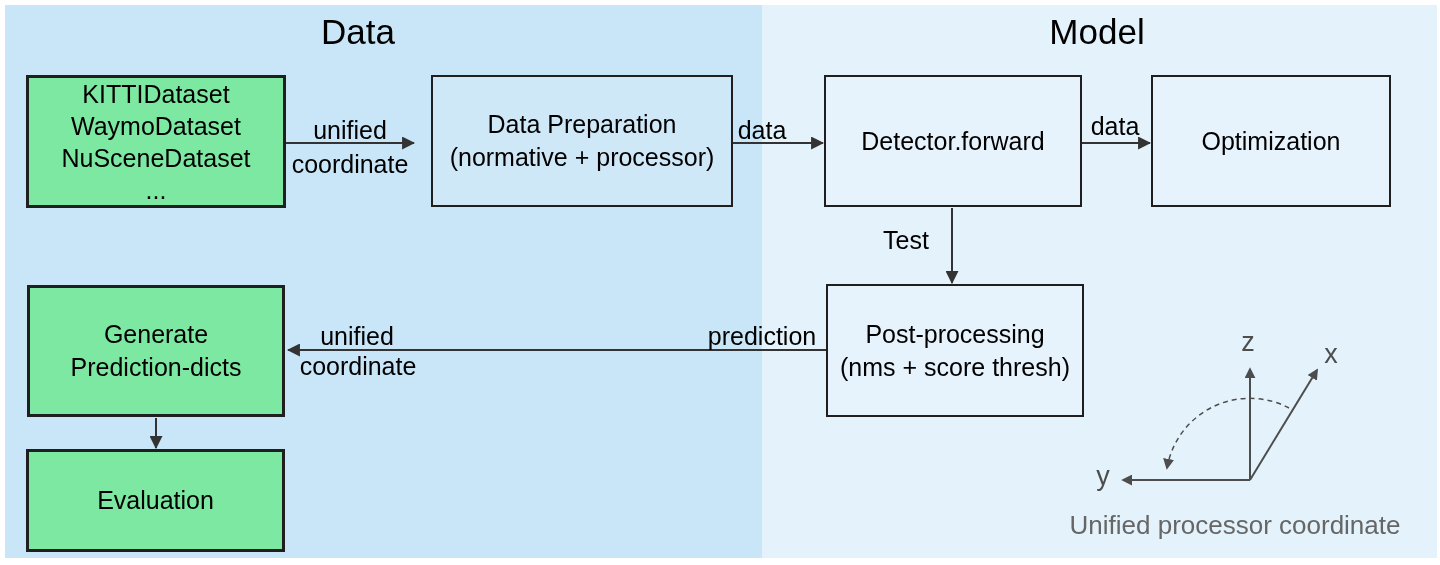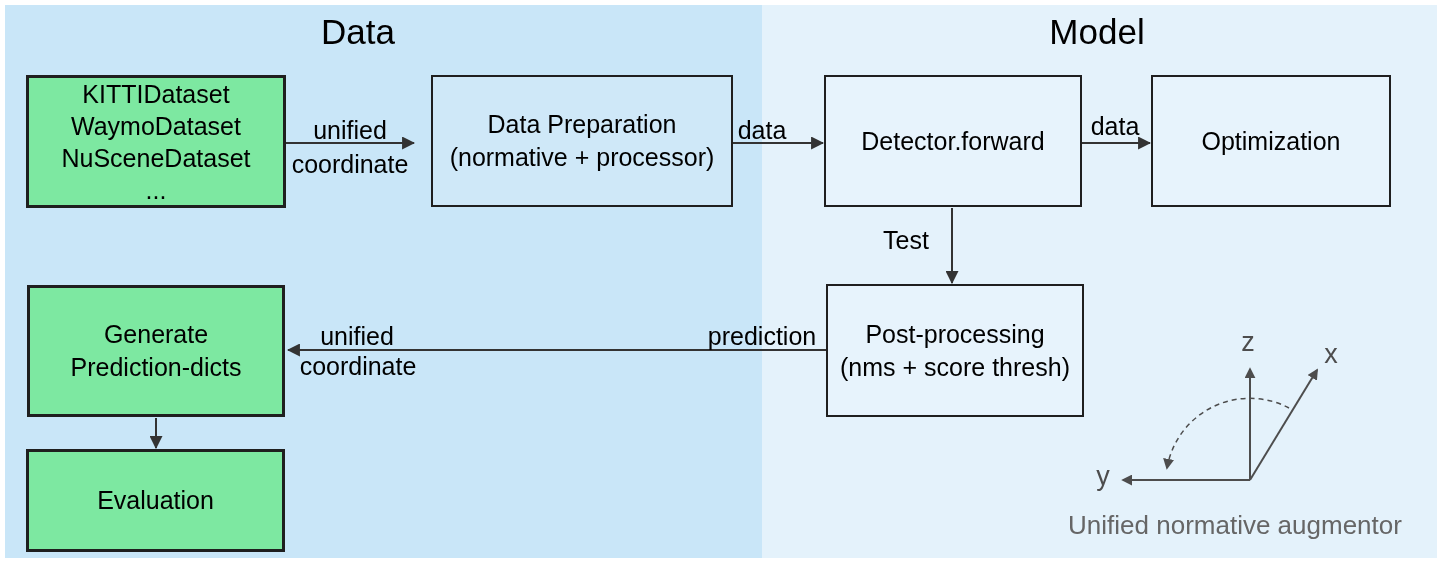--- a/index.html
+++ b/index.html
@@ -141,15 +141,15 @@
   <div class="edge-label" id="lbl-data">data</div>
   <div class="edge-label" id="lbl-train">data</div>
   <div class="edge-label" id="lbl-test">Test</div>
   <div class="edge-label" id="lbl-prediction">prediction</div>
   <div class="edge-label" id="lbl-unified-bottom">unified</div>
   <div class="edge-label" id="lbl-coordinate-bottom">coordinate</div>
 
   <div class="axis-label" id="lbl-axis-z">z</div>
   <div class="axis-label" id="lbl-axis-x">x</div>
   <div class="axis-label" id="lbl-axis-y">y</div>
-  <div id="lbl-axes-caption">Unified normative augmentor</div>
+  <div id="lbl-axes-caption">Unified processor coordinate</div>
 
 </div>
 
 </body></html>

